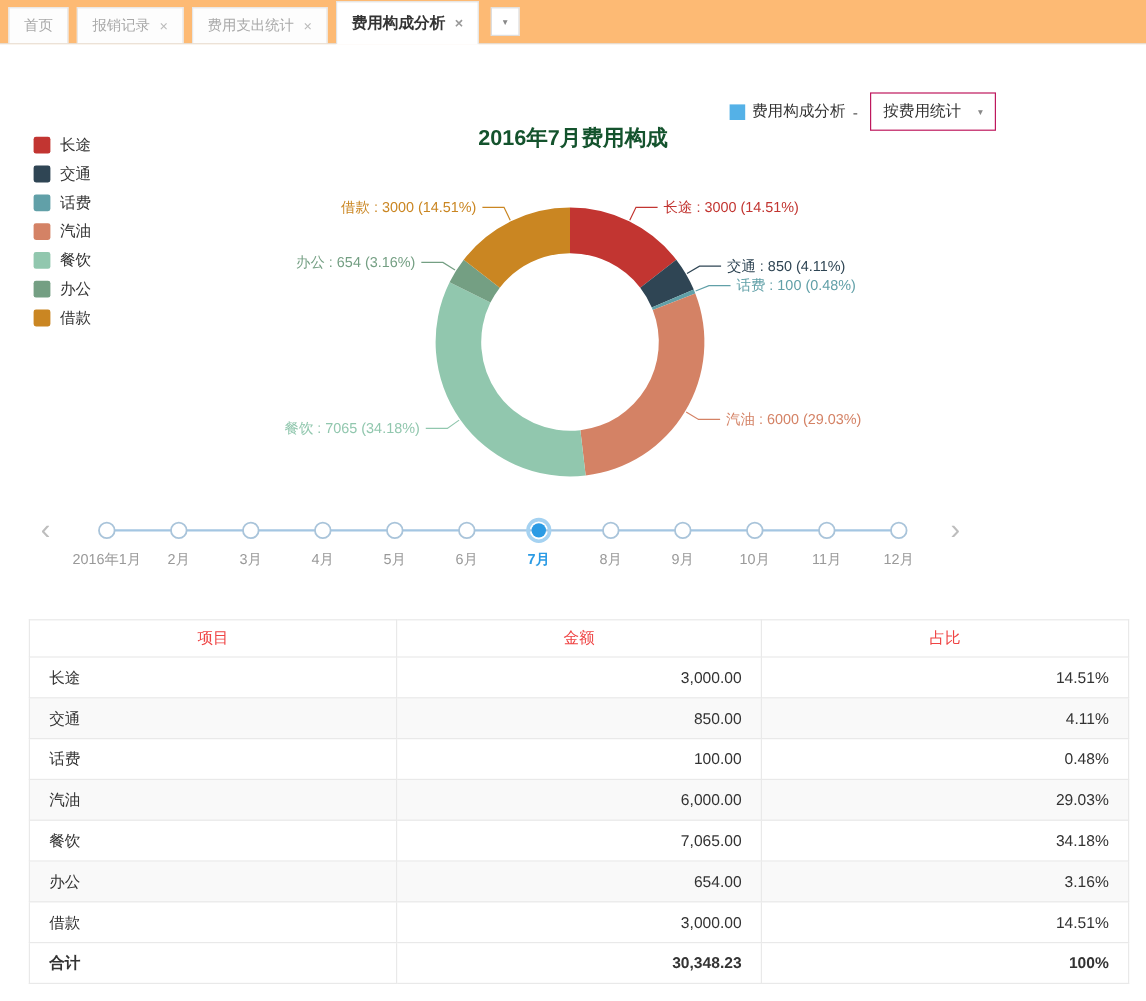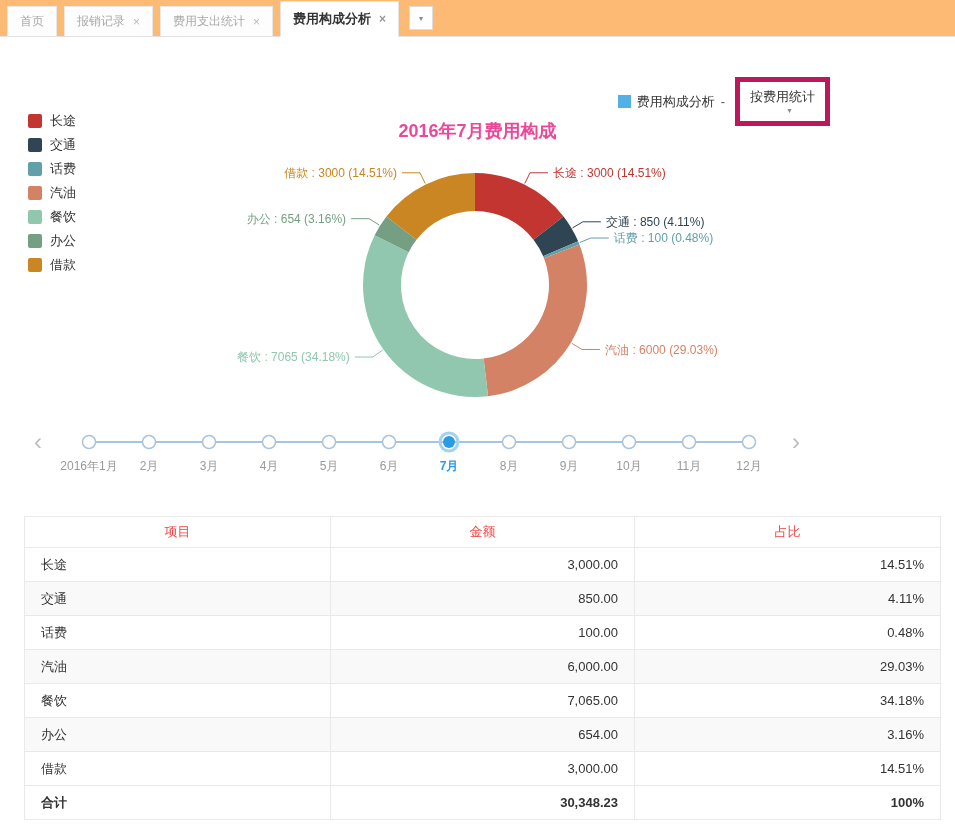--- a/index.html
+++ b/index.html
@@ -11,21 +11,21 @@
   .tab-close{color:#bbb;margin-left:8px;font-size:12px;}
   .tab.active .tab-close{color:#999;}
   .tab-dd{width:22px;height:22px;border:1px solid #ddd;background:#fff;display:flex;align-items:center;justify-content:center;font-size:8px;color:#888;margin:0 0 6px 3px;cursor:pointer;}
 
   .content{position:relative;height:797px;background:#fff;}
 
   .chart-header{position:absolute;top:40px;right:125px;display:flex;align-items:center;}
   .legend-entry{display:flex;align-items:center;font-size:13px;color:#333;cursor:pointer;}
   .legend-swatch{width:13px;height:13px;margin-right:6px;display:inline-block;}
   .header-dash{color:#555;margin:0 10px 0 6px;font-size:13px;}
-  .filter-select{border:5px solid #be185d;padding:6px 10px;font-size:13px;color:#333;background:#fff;display:flex;align-items:center;cursor:pointer;flex-direction:column;}
+  .filter-select{border:1px solid #be185d;padding:6px 10px;font-size:13px;color:#333;background:#fff;display:flex;align-items:center;cursor:pointer;}
   .select-caret{font-size:8px;color:#888;margin-left:14px;}
 
   .chart-title{position:absolute;top:66px;left:0;width:100%;text-align:center;font-size:18px;font-weight:bold;}
 
   .chart-legend{position:absolute;left:28px;top:72px;}
   .legend-item{display:flex;align-items:center;height:24px;font-size:13px;color:#333;cursor:pointer;}
   .legend-item .swatch{width:14px;height:14px;border-radius:2px;margin-right:8px;display:inline-block;}
 
   .donut-svg{position:absolute;top:0;left:0;pointer-events:none;}
 
@@ -95,21 +95,21 @@
       <span class="legend-swatch" style="background: rgb(84, 177, 231);"></span>
       <span>费用构成分析</span>
     </div>
     <span class="header-dash">-</span>
     <div class="filter-select">
       <span>按费用统计</span>
       <span class="select-caret">▾</span>
     </div>
   </div>
 
-  <div class="chart-title" style="color: #ec4899; margin-top: 16px;">2016年7月费用构成</div>
+  <div class="chart-title" style="color: #14532d;">2016年7月费用构成</div>
 
   <div class="chart-legend">
       <div class="legend-item">
         <span class="swatch" style="background: rgb(194, 53, 49);"></span>
         <span>长途</span>
       </div>
       <div class="legend-item">
         <span class="swatch" style="background: rgb(47, 69, 84);"></span>
         <span>交通</span>
       </div>

